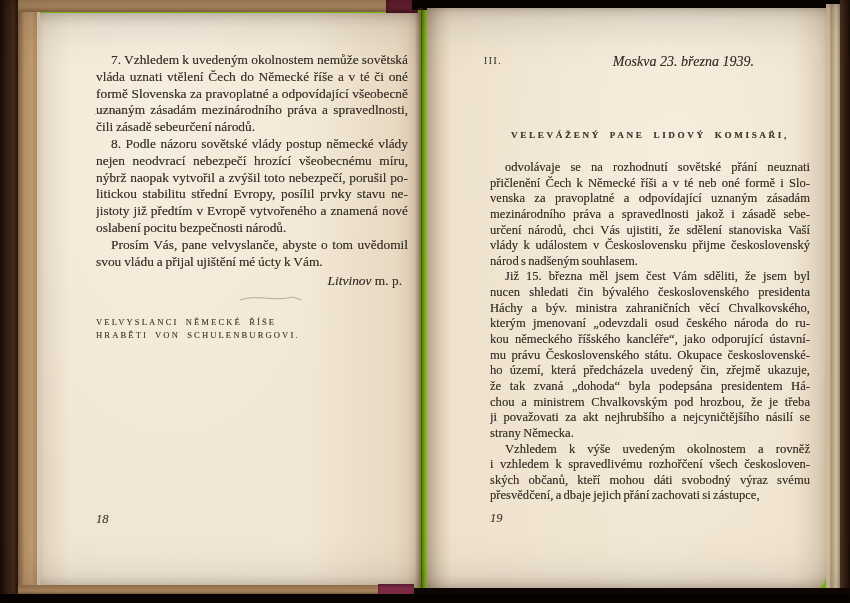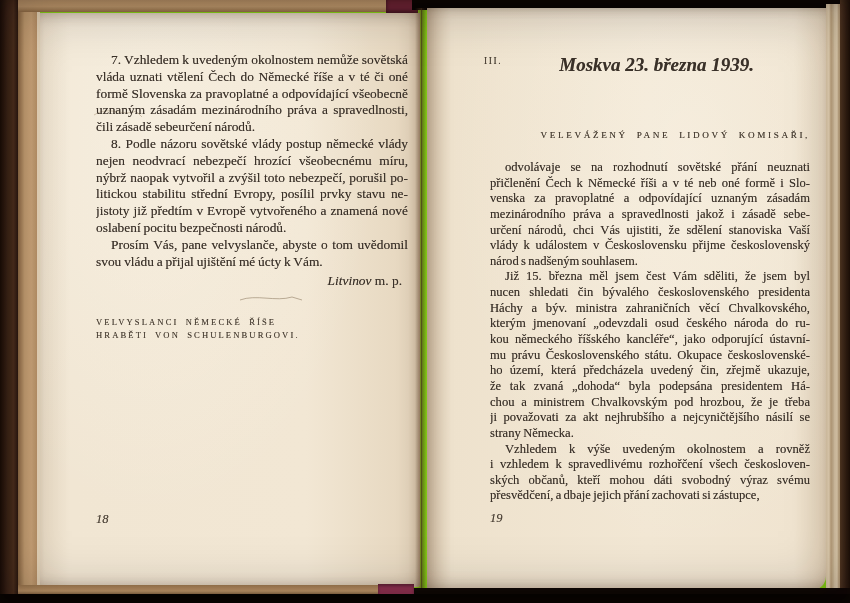--- a/index.html
+++ b/index.html
@@ -69,24 +69,24 @@
   .sig-i{font-style:italic;}
   .address{position:absolute;top:303px;left:0;font-size:8.6px;letter-spacing:2.1px;line-height:13px;
       color:#463c31;word-spacing:3px;text-shadow:0 0 .4px rgba(70,60,49,.5);}
   .pagenum{position:absolute;left:0;right:0;text-align:left;font-style:italic;font-size:12.5px;
       color:#4a4035;text-shadow:0 0 .5px rgba(74,64,53,.5);}
   .pagenum-left{top:499px;}
   .pagenum-right{top:503px;}
   .rp-header{position:absolute;top:46px;left:0;right:0;height:18px;text-align:center;}
   .chapter{position:absolute;left:-6px;top:2px;font-size:9.5px;letter-spacing:1.6px;color:#463c31;
       text-shadow:0 0 .4px rgba(70,60,49,.5);}
-  .dateline{position:absolute;right:56px;top:0;font-style:italic;font-size:19px;
-      text-shadow:0 0 .5px rgba(58,49,41,.55);font-weight:bold;}
-  .salutation{position:absolute;top:122px;left:0;right:0;text-align:right;font-size:9.2px;
-      letter-spacing:2.6px;word-spacing:4px;color:#453b30;text-shadow:0 0 .5px rgba(69,59,48,.6);}
+  .dateline{position:absolute;right:56px;top:0;font-style:italic;font-size:14px;
+      text-shadow:0 0 .5px rgba(58,49,41,.55);}
+  .salutation{position:absolute;top:122px;left:0;right:0;text-align:center;font-size:9.2px;
+      letter-spacing:2.6px;word-spacing:4px;color:#453b30;text-shadow:0 0 .5px rgba(69,59,48,.6);font-weight:bold;}
   .mark{position:absolute;pointer-events:none;}
 </style>
 </head>
 <body>
 
 <div class="photo">
 
   <div class="cover-left"></div>
   <div class="edge-left"></div>
   <div class="edge-top"></div>

